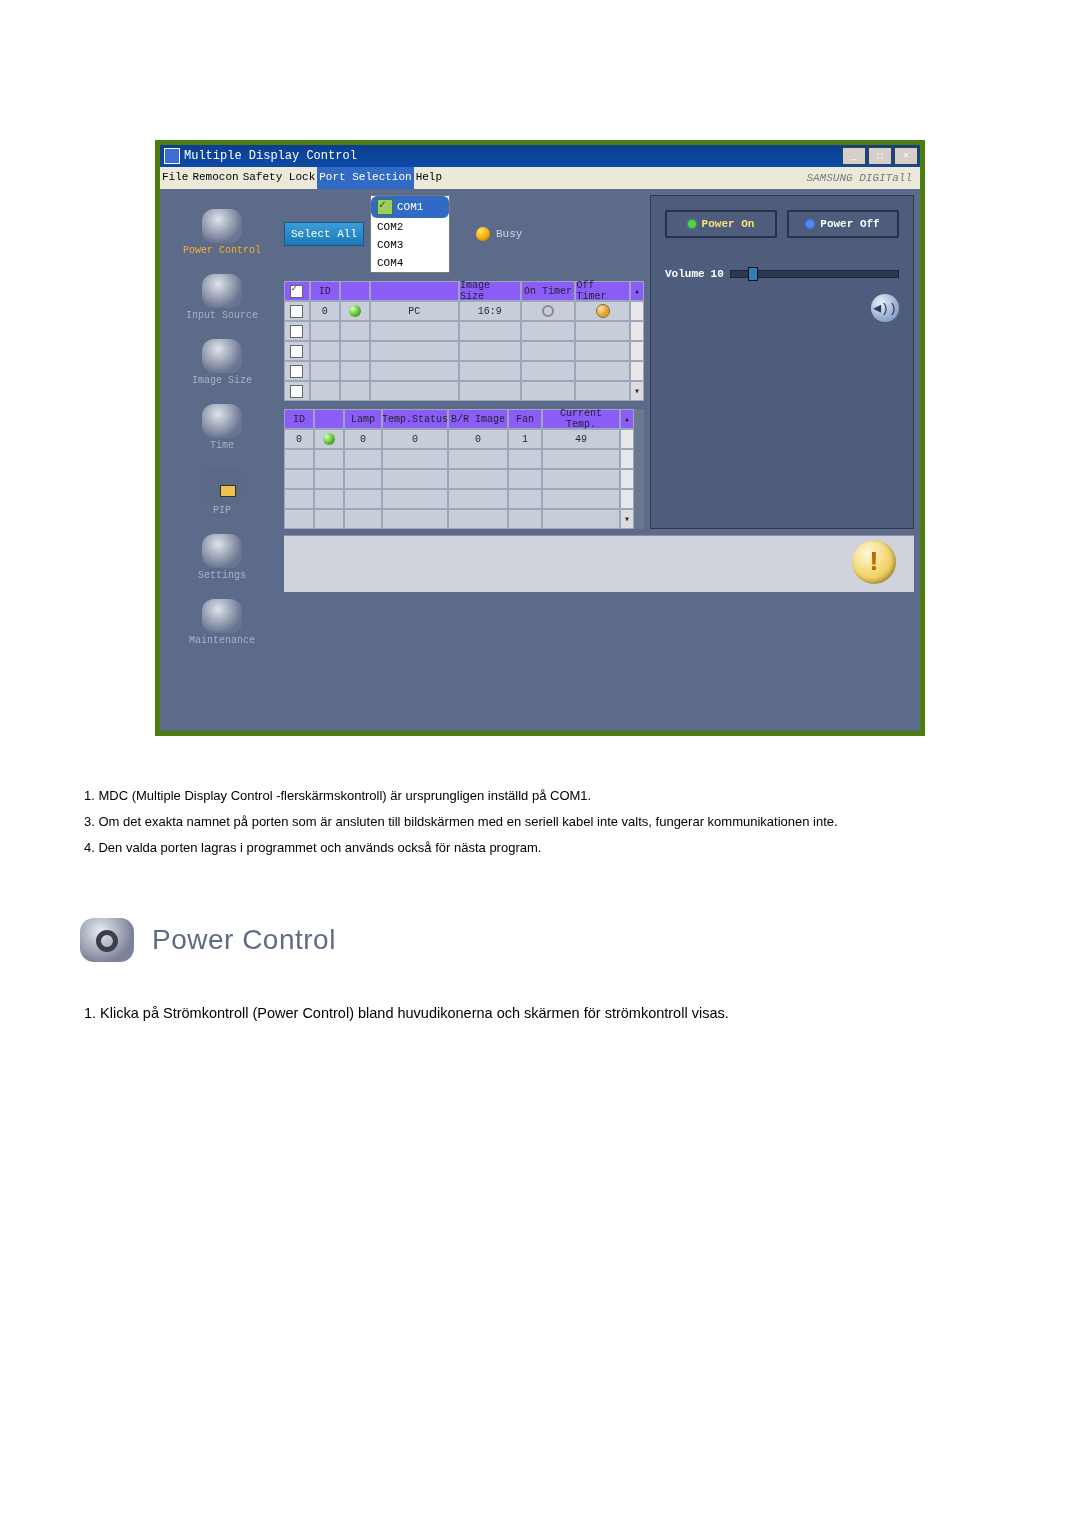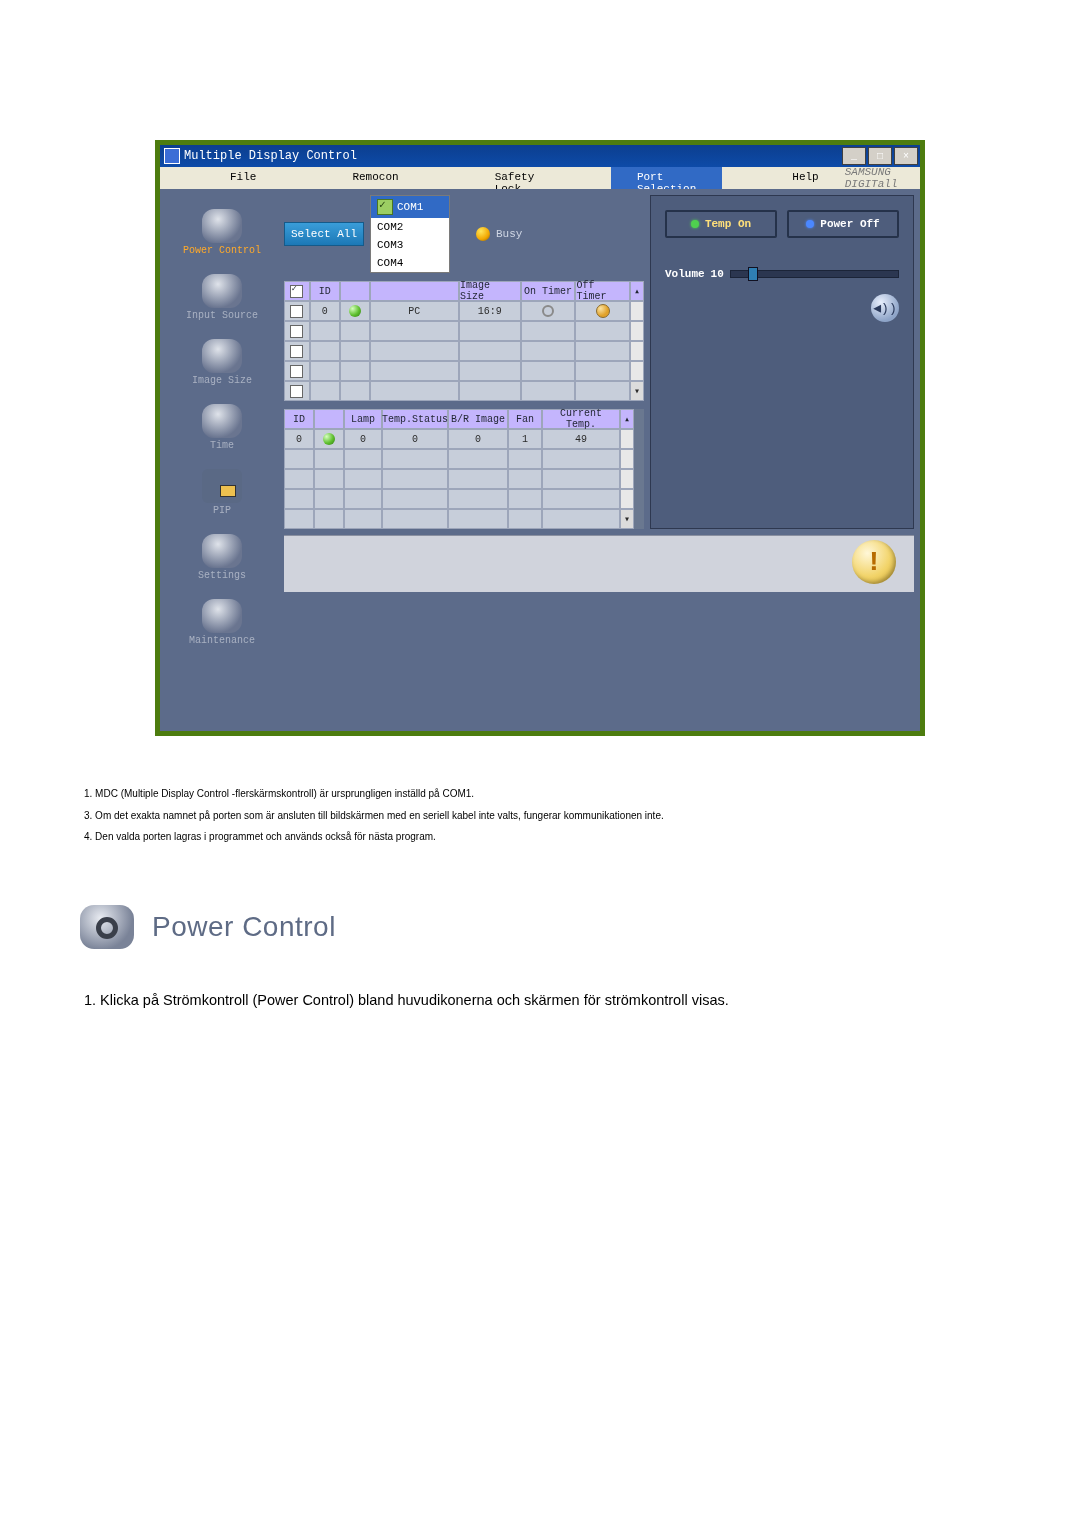--- a/index.html
+++ b/index.html
@@ -57,22 +57,21 @@
   }
   .menubar {
     height: 22px;
     background: #ece9d8;
     display: flex;
     align-items: stretch;
     font-size: 11px;
     color: #000;
   }
   .menu-item {
-    padding: 4px 26px 0;
-    margin-left: 44px;
+    padding: 4px 2px 0;
   }
   .menu-item.highlight {
     background: #316ac5;
     color: #fff;
   }
   .brand {
     margin-left: auto;
     padding-right: 8px;
     font-style: italic;
     font-size: 11px;
@@ -151,21 +150,21 @@
     text-align: center;
   }
   .com-dropdown {
     background: #fff;
     border: 1px solid #7a7a7a;
     width: 78px;
     font-size: 11px;
     position: relative;
   }
   .com-dropdown .com-opt{ padding:3px 6px; }
-  .com-dropdown .com-opt.sel{ background:#316ac5; color:#fff; }
+  .com-dropdown .com-opt.sel{ background:#316ac5; color:#fff;border-radius:6px; }
   .com-check{
     width:14px;height:14px;background:#9cce63;border:1px solid #4a7522;display:inline-block;margin-right:4px;vertical-align:middle;position:relative;
   }
   .com-check::after{content:"✓";position:absolute;left:1px;top:-2px;font-size:11px;color:#254510;}
   .busy-ind{
     display:flex;align-items:center;gap:6px;color:#cfd6e4;font-size:11px;margin-left:20px;
   }
   .busy-dot{width:14px;height:14px;border-radius:50%;background:radial-gradient(circle at 35% 30%,#ffe659,#f2a700 60%,#8a5c00);}
   
   .grid {
@@ -174,21 +173,21 @@
     color: #2b2b2b;
   }
   .grid-head, .grid-row { display:flex; }
   .grid th, .grid td, .gcell {
     border: 1px solid #9da6ba;
     background:#c7ceda;
     height:20px;
     display:flex;align-items:center;justify-content:center;
     box-sizing:border-box;
   }
-  .grid-head .gcell{ background:#c4b5fd; color:#1f2430; }
+  .grid-head .gcell{ background:#8b5cf6; color:#1f2430; }
   .c-chk{width:26px;}
   .c-id{width:30px;}
   .c-stat{width:30px;}
   .c-src{width:90px;}
   .c-isize{width:62px;}
   .c-on{width:55px;}
   .c-off{width:55px;}
   .c-scroll{width:14px;background:#dcdcdc;}
   .chk-box{width:11px;height:11px;border:1px solid #666;background:#fff;}
   .chk-box.checked::after{content:"✓";font-size:9px;display:block;margin-top:-3px;}
@@ -224,21 +223,21 @@
   }
   .alert-icon{
     position:absolute;right:18px;top:4px;width:44px;height:44px;border-radius:50%;
     background:radial-gradient(circle at 35% 30%,#fff7d8,#f2d46a 55%,#d9b032);
     display:flex;align-items:center;justify-content:center;color:#b76b00;font-size:28px;font-weight:bold;
     box-shadow:inset -2px -2px 4px rgba(0,0,0,.3);
   }
   
   .body-text {
     margin-top: 50px;
-    font-size: 10px;
+    font-size: 13px;
     line-height: 1.55;
     color: #000;
     padding: 0 4px;
   }
   .body-text .li { margin-bottom: 6px; }
   
   .section {
     margin-top: 60px;
     display: flex;
     align-items: center;
@@ -474,21 +473,21 @@
                   <div class="gcell c-cur"></div>
                   <div class="gcell c-scroll">▾</div>
               </div>
             </div>
           </div>
 
           <div class="right-panel">
             <div class="power-btns">
               <div class="obtn on">
                 <span class="led"></span>
-                <span>Temp On</span>
+                <span>Power On</span>
               </div>
               <div class="obtn">
                 <span class="led off"></span>
                 <span>Power Off</span>
               </div>
             </div>
             <div class="vol-row">
               <span>Volume</span>
               <span>10</span>
               <div class="vol-track">

